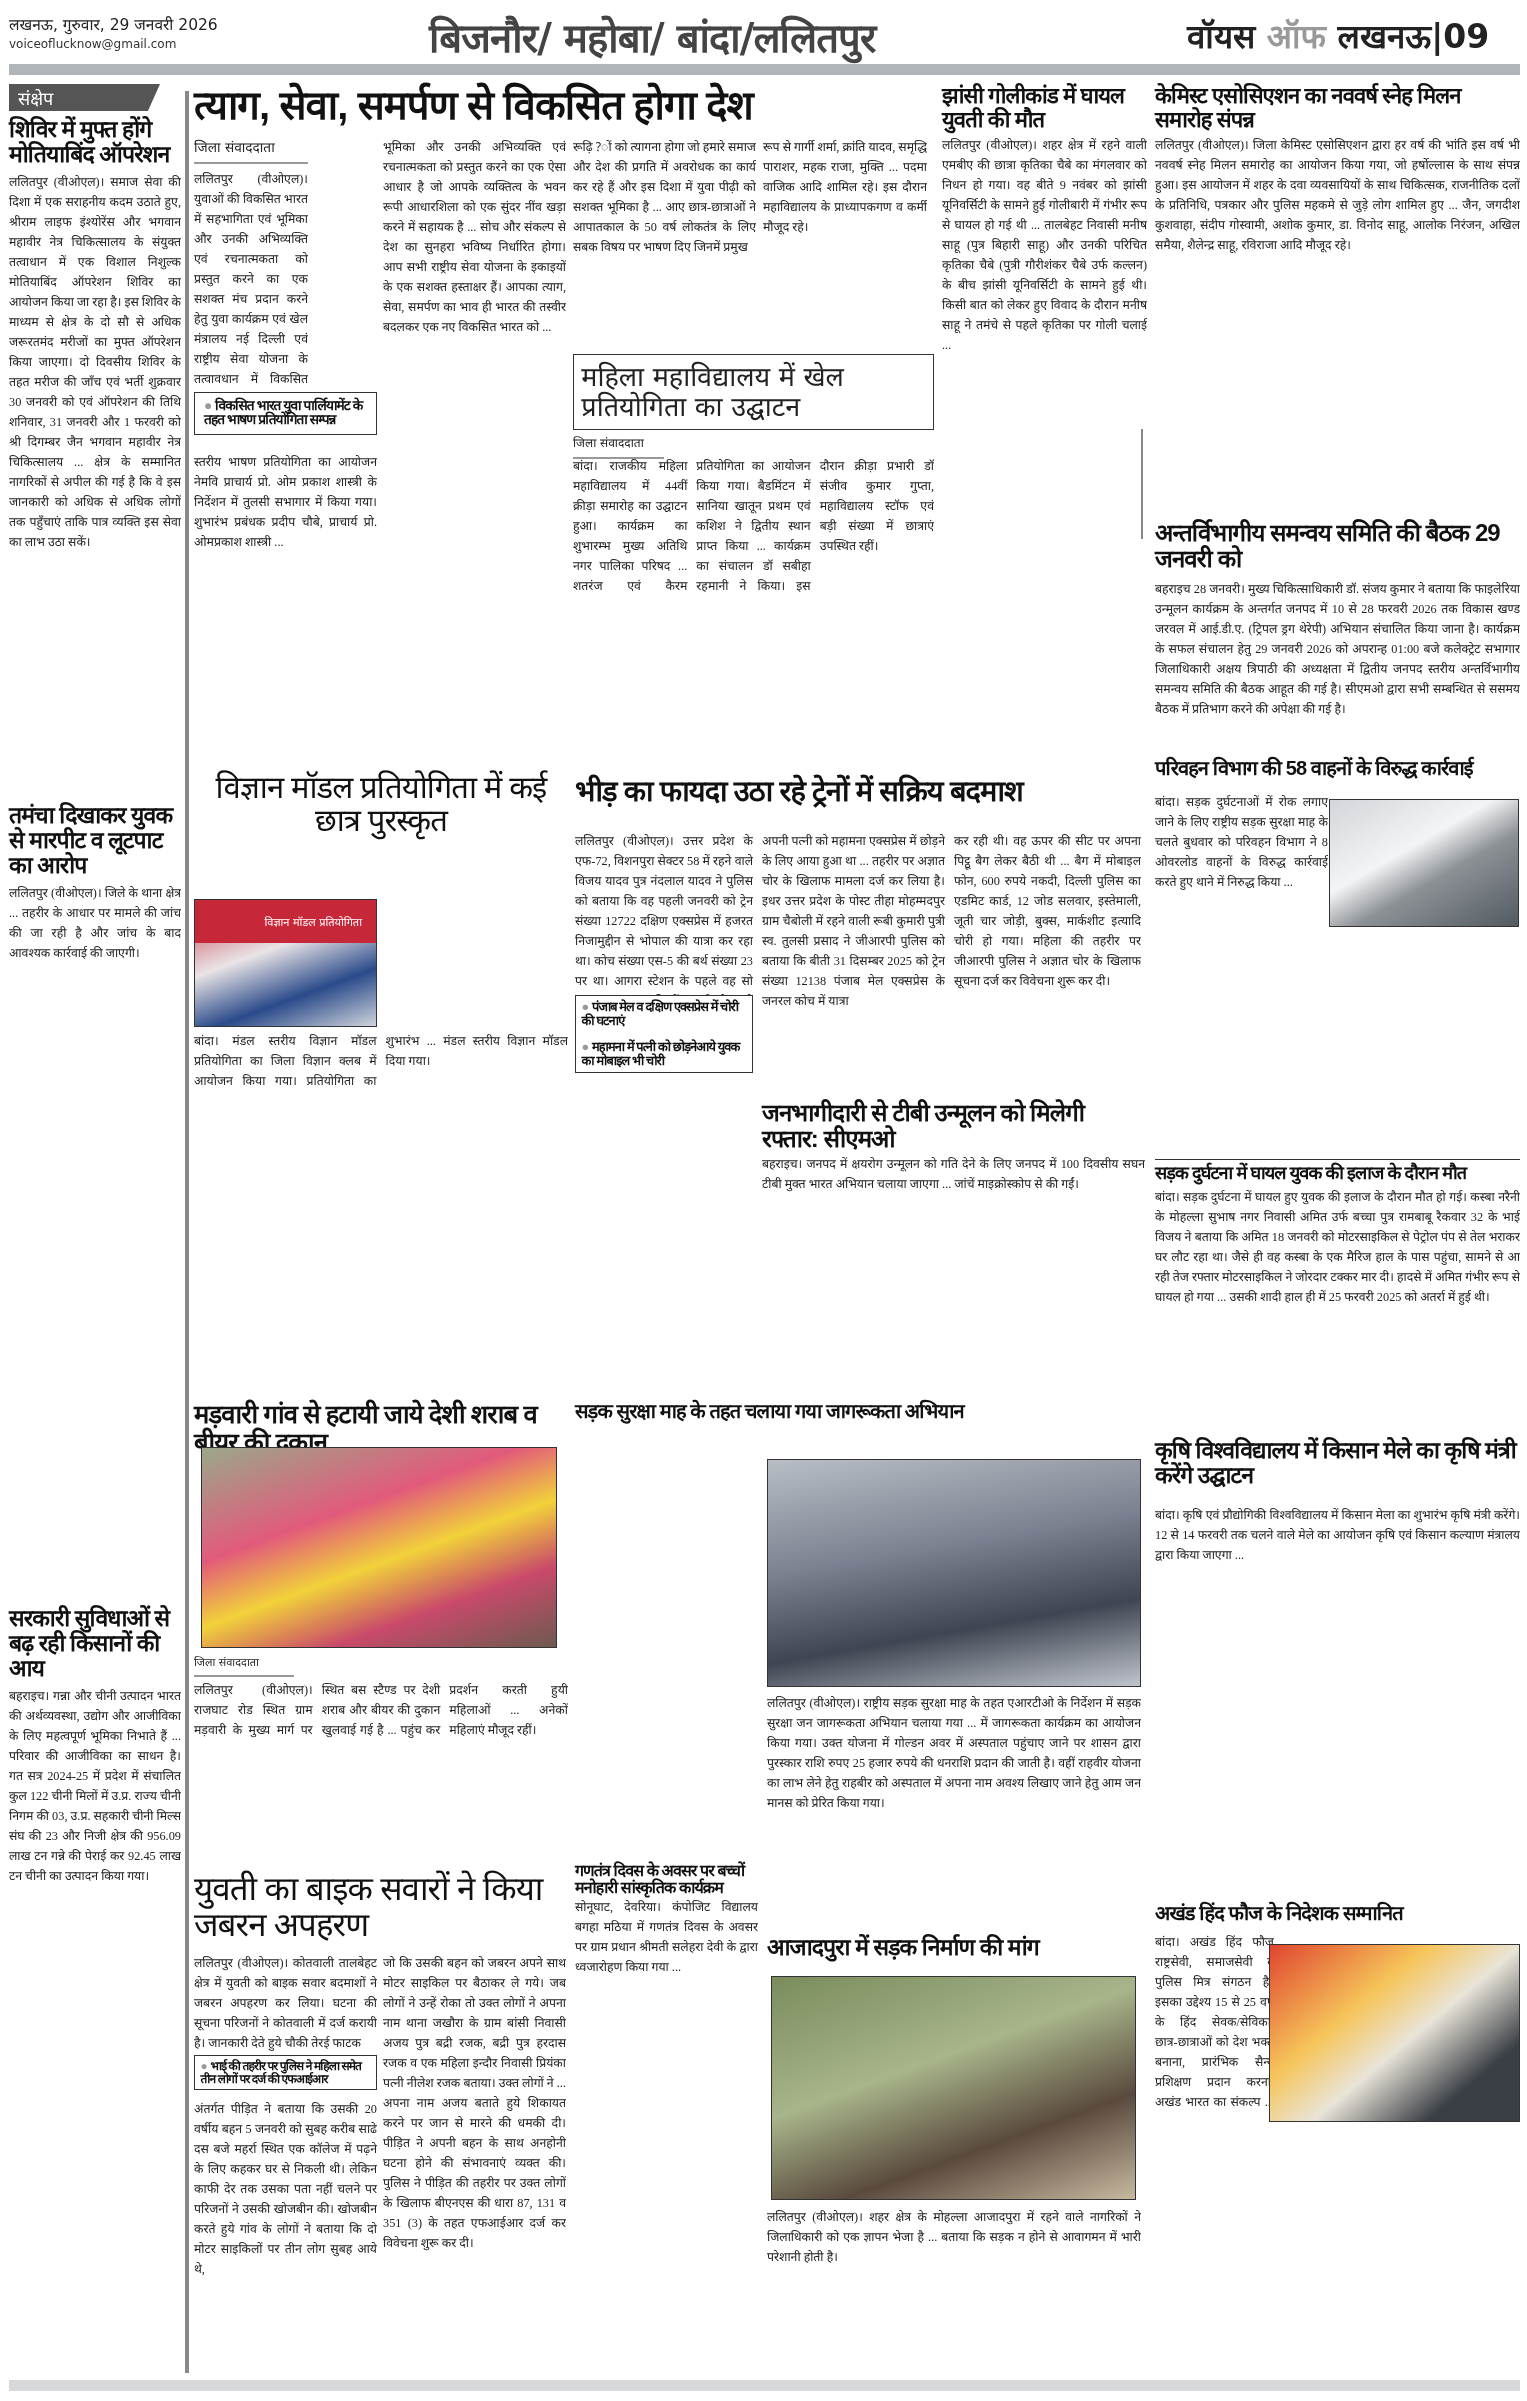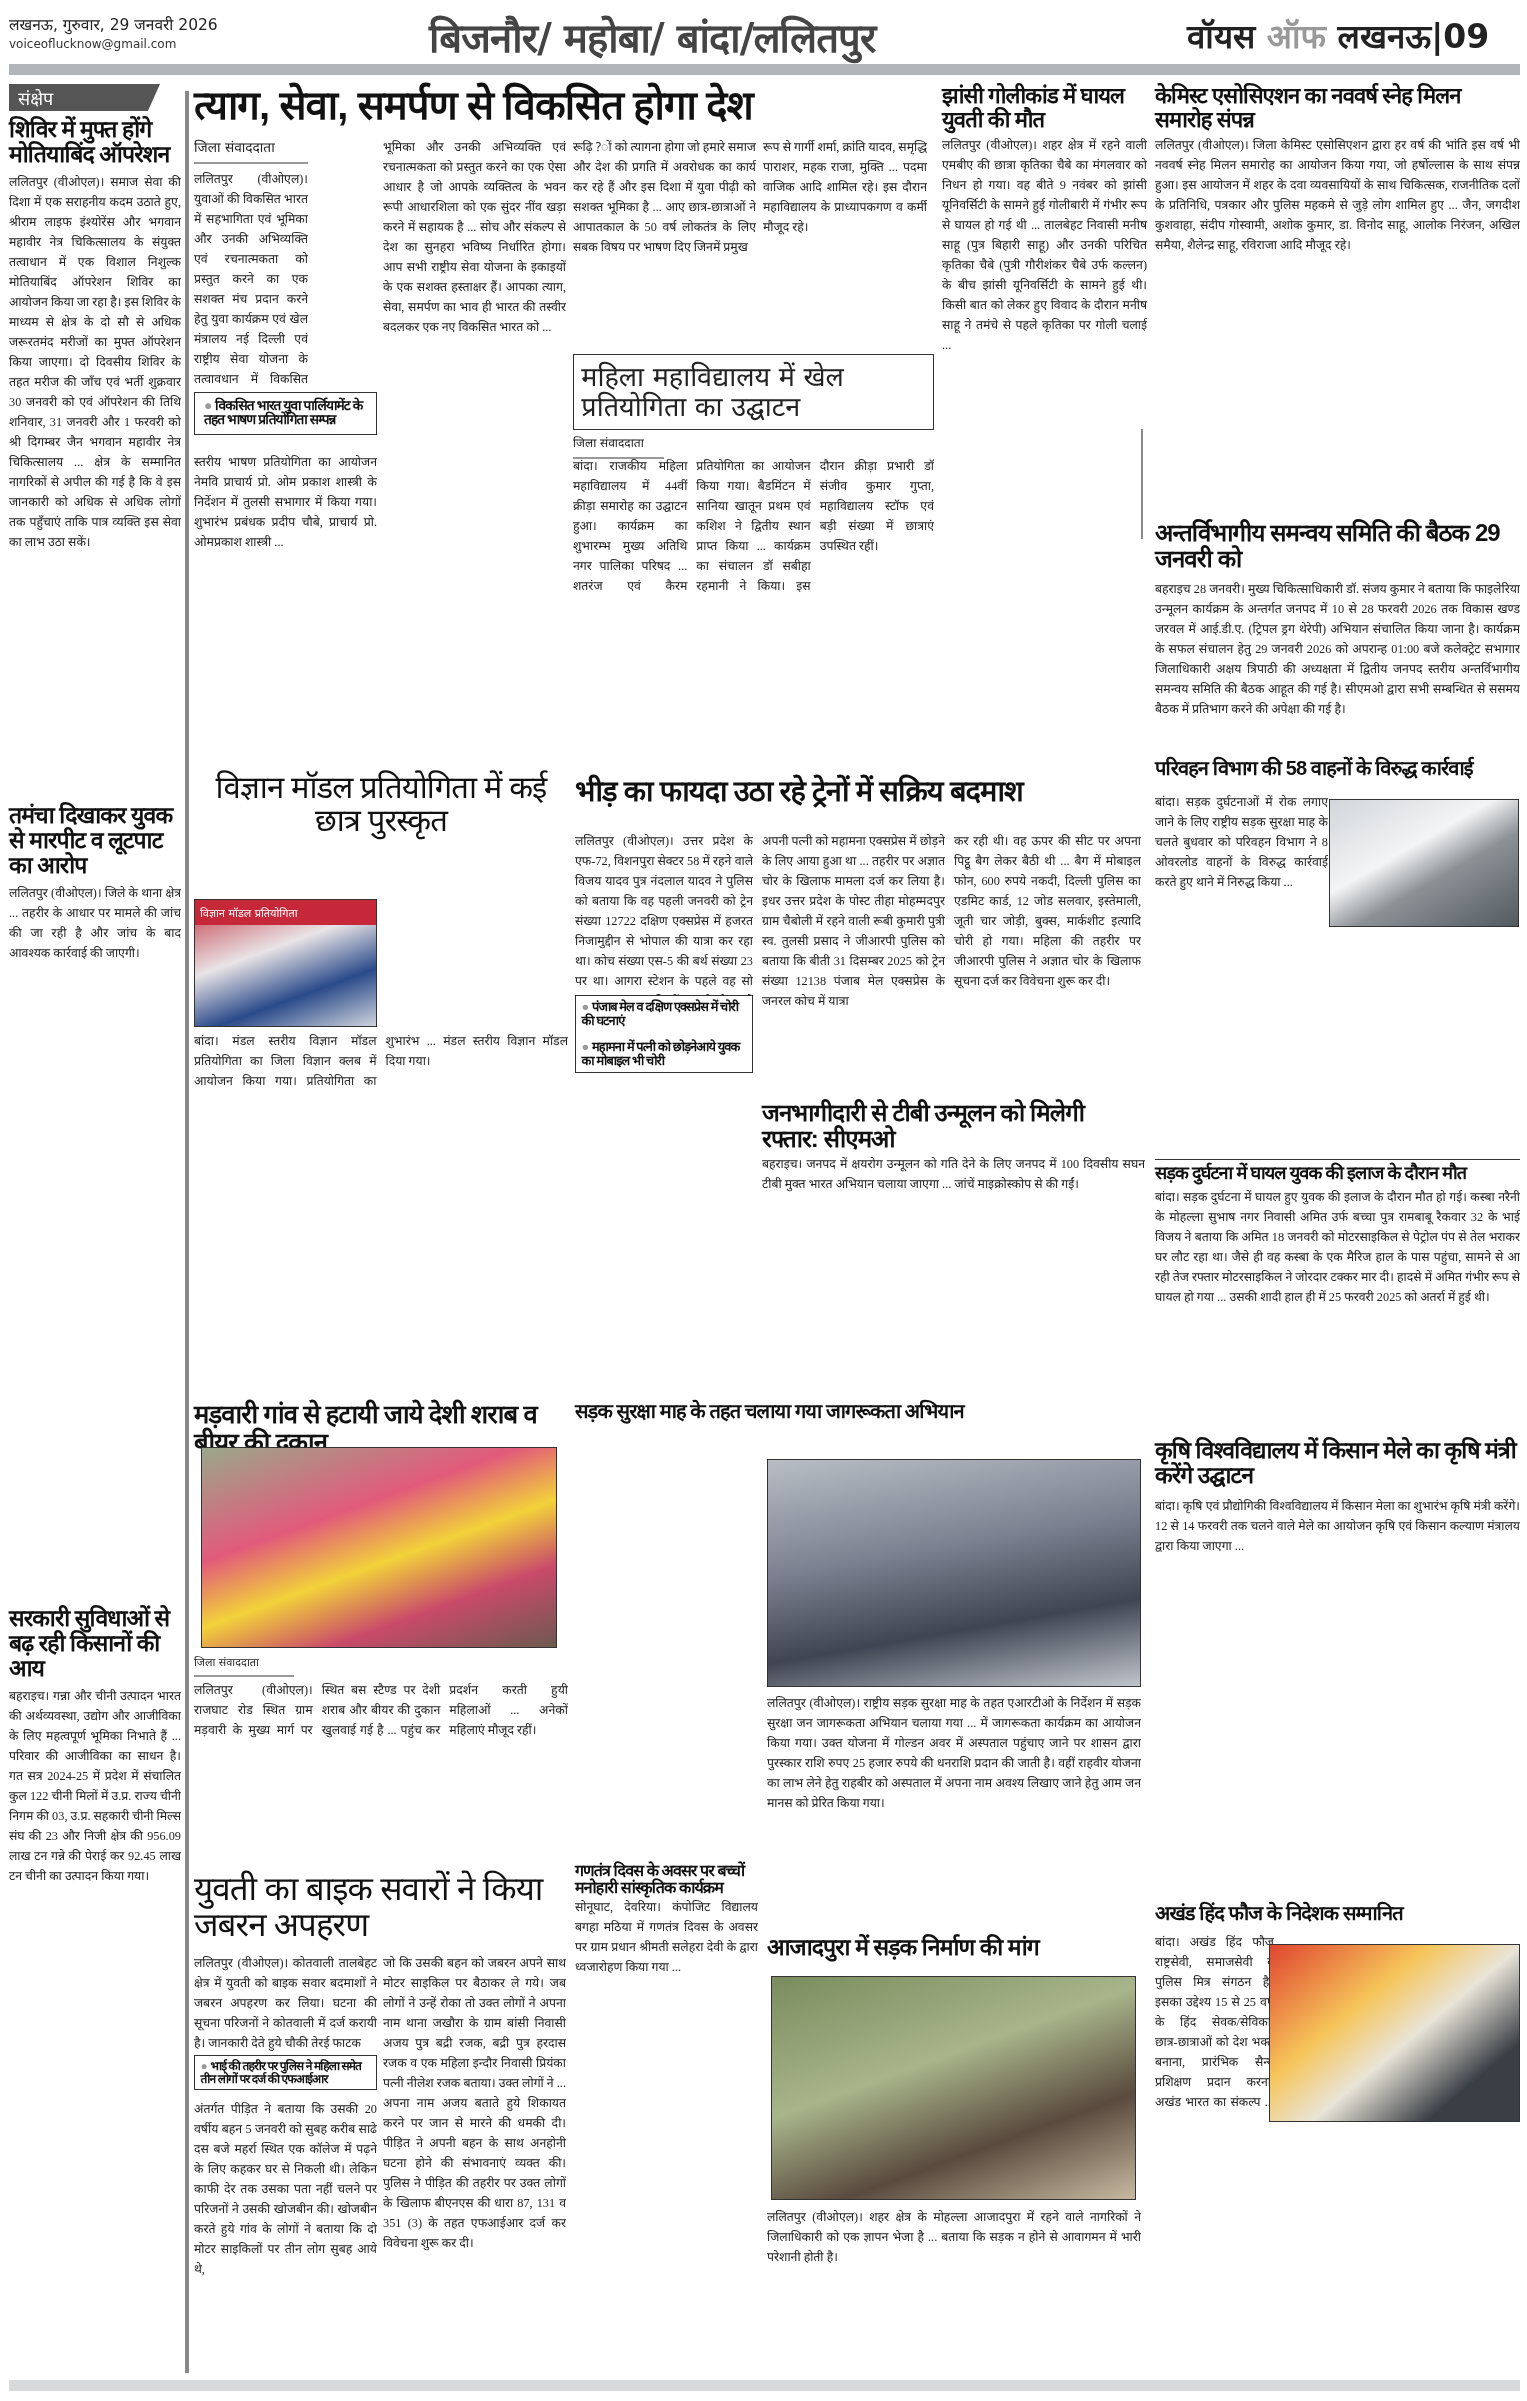--- a/index.html
+++ b/index.html
@@ -95,34 +95,34 @@
 </div>
 <div class="abs photo p4" style="left:1329px;top:799px;width:190px;height:128px"></div>
 
 <div class="abs" style="left:1155px;top:1159px;width:365px">
   <div class="hl" style="font-size:18px;border-top:1.8px solid #333;padding-top:3.7px">सड़क दुर्घटना में घायल युवक की इलाज के दौरान मौत</div>
   <div class="body" style="margin-top:3.7px;height:256px;overflow:hidden">बांदा। सड़क दुर्घटना में घायल हुए युवक की इलाज के दौरान मौत हो गई। कस्बा नरैनी के मोहल्ला सुभाष नगर निवासी अमित उर्फ बच्चा पुत्र रामबाबू रैकवार 32 के भाई विजय ने बताया कि अमित 18 जनवरी को मोटरसाइकिल से पेट्रोल पंप से तेल भराकर घर लौट रहा था। जैसे ही वह कस्बा के एक मैरिज हाल के पास पहुंचा, सामने से आ रही तेज रफ्तार मोटरसाइकिल ने जोरदार टक्कर मार दी। हादसे में अमित गंभीर रूप से घायल हो गया ... उसकी शादी हाल ही में 25 फरवरी 2025 को अतर्रा में हुई थी।</div>
 </div>
 
 <div class="abs" style="left:1155px;top:1438px;width:365px">
   <div class="hl" style="font-size:23px">कृषि विश्वविद्यालय में किसान मेले का कृषि मंत्री करेंगे उद्घाटन</div>
-  <div class="body" style="margin-top:8px;height:411px;overflow:hidden">बांदा। कृषि एवं प्रौद्योगिकी विश्वविद्यालय में किसान मेला का शुभारंभ कृषि मंत्री करेंगे। 12 से 14 फरवरी तक चलने वाले मेले का आयोजन कृषि एवं किसान कल्याण मंत्रालय द्वारा किया जाएगा ...</div>
+  <div class="body" style="margin-top:17px;height:411px;overflow:hidden">बांदा। कृषि एवं प्रौद्योगिकी विश्वविद्यालय में किसान मेला का शुभारंभ कृषि मंत्री करेंगे। 12 से 14 फरवरी तक चलने वाले मेले का आयोजन कृषि एवं किसान कल्याण मंत्रालय द्वारा किया जाएगा ...</div>
 </div>
 
 <div class="abs" style="left:1155px;top:1903px;width:365px">
   <div class="hl" style="font-size:20px">अखंड हिंद फौज के निदेशक सम्मानित</div>
   <div class="body" style="margin-top:7.3px;width:119px;height:183px;overflow:hidden">बांदा। अखंड हिंद फौज राष्ट्रसेवी, समाजसेवी व पुलिस मित्र संगठन है। इसका उद्देश्य 15 से 25 वर्ष के हिंद सेवक/सेविका, छात्र-छात्राओं को देश भक्त बनाना, प्रारंभिक सैन्य प्रशिक्षण प्रदान करना, अखंड भारत का संकल्प ... स्थापना वर्ष 2011 में की थी।</div>
 </div>
 <div class="abs photo p5" style="left:1269px;top:1944px;width:251px;height:178px"></div>
 
 <div class="abs" style="left:194px;top:771px;width:374px">
   <div class="hl" style="font-size:31px;text-align:center;font-weight:normal">विज्ञान मॉडल प्रतियोगिता में कई छात्र पुरस्कृत</div>
 </div>
 <div class="abs photo p7" style="left:194px;top:899px;width:183px;height:128px">
-  <div style="background:#c6283a;color:#fff;font-size:11px;text-align:left;padding:5px">विज्ञान मॉडल प्रतियोगिता</div>
+  <div style="background:#c6283a;color:#fff;font-size:11px;text-align:right;padding:14px">विज्ञान मॉडल प्रतियोगिता</div>
 </div>
 <div class="abs body" style="left:194px;top:1031px;width:374px;height:347px;overflow:hidden;column-count:2;column-gap:9px">बांदा। मंडल स्तरीय विज्ञान मॉडल प्रतियोगिता का जिला विज्ञान क्लब में आयोजन किया गया। प्रतियोगिता का शुभारंभ ... मंडल स्तरीय विज्ञान मॉडल दिया गया।</div>
 
 <div class="abs hl" style="left:575px;top:776px;font-size:29px;width:566px">भीड़ का फायदा उठा रहे ट्रेनों में सक्रिय बदमाश</div>
 <div class="abs body" style="left:575px;top:831px;width:178px;height:520px;overflow:hidden">ललितपुर (वीओएल)। उत्तर प्रदेश के एफ-72, विशनपुरा सेक्टर 58 में रहने वाले विजय यादव पुत्र नंदलाल यादव ने पुलिस को बताया कि वह पहली जनवरी को ट्रेन संख्या 12722 दक्षिण एक्सप्रेस में हजरत निजामुद्दीन से भोपाल की यात्रा कर रहा था। कोच संख्या एस-5 की बर्थ संख्या 23 पर था। आगरा स्टेशन के पहले वह सो गया था, जब उसकी नींद खुली तो उसने देखा कि उसका मोबाइल फोन मौके पर नहीं था ...</div>
 <div class="abs box" style="left:575px;top:995px;width:178px;padding:3.7px 5.5px">
   <div class="hl bullet" style="font-size:12.8px;font-weight:bold">पंजाब मेल व दक्षिण एक्सप्रेस में चोरी की घटनाएं</div>
   <div class="hl bullet" style="font-size:12.8px;font-weight:bold;margin-top:13px">महामना में पत्नी को छोड़नेआये युवक का मोबाइल भी चोरी</div>
 </div>
 <div class="abs body" style="left:762px;top:831px;width:183px;height:265px;overflow:hidden">अपनी पत्नी को महामना एक्सप्रेस में छोड़ने के लिए आया हुआ था ... तहरीर पर अज्ञात चोर के खिलाफ मामला दर्ज कर लिया है। इधर उत्तर प्रदेश के पोस्ट तीहा मोहम्मदपुर ग्राम चैबोली में रहने वाली रूबी कुमारी पुत्री स्व. तुलसी प्रसाद ने जीआरपी पुलिस को बताया कि बीती 31 दिसम्बर 2025 को ट्रेन संख्या 12138 पंजाब मेल एक्सप्रेस के जनरल कोच में यात्रा</div>

